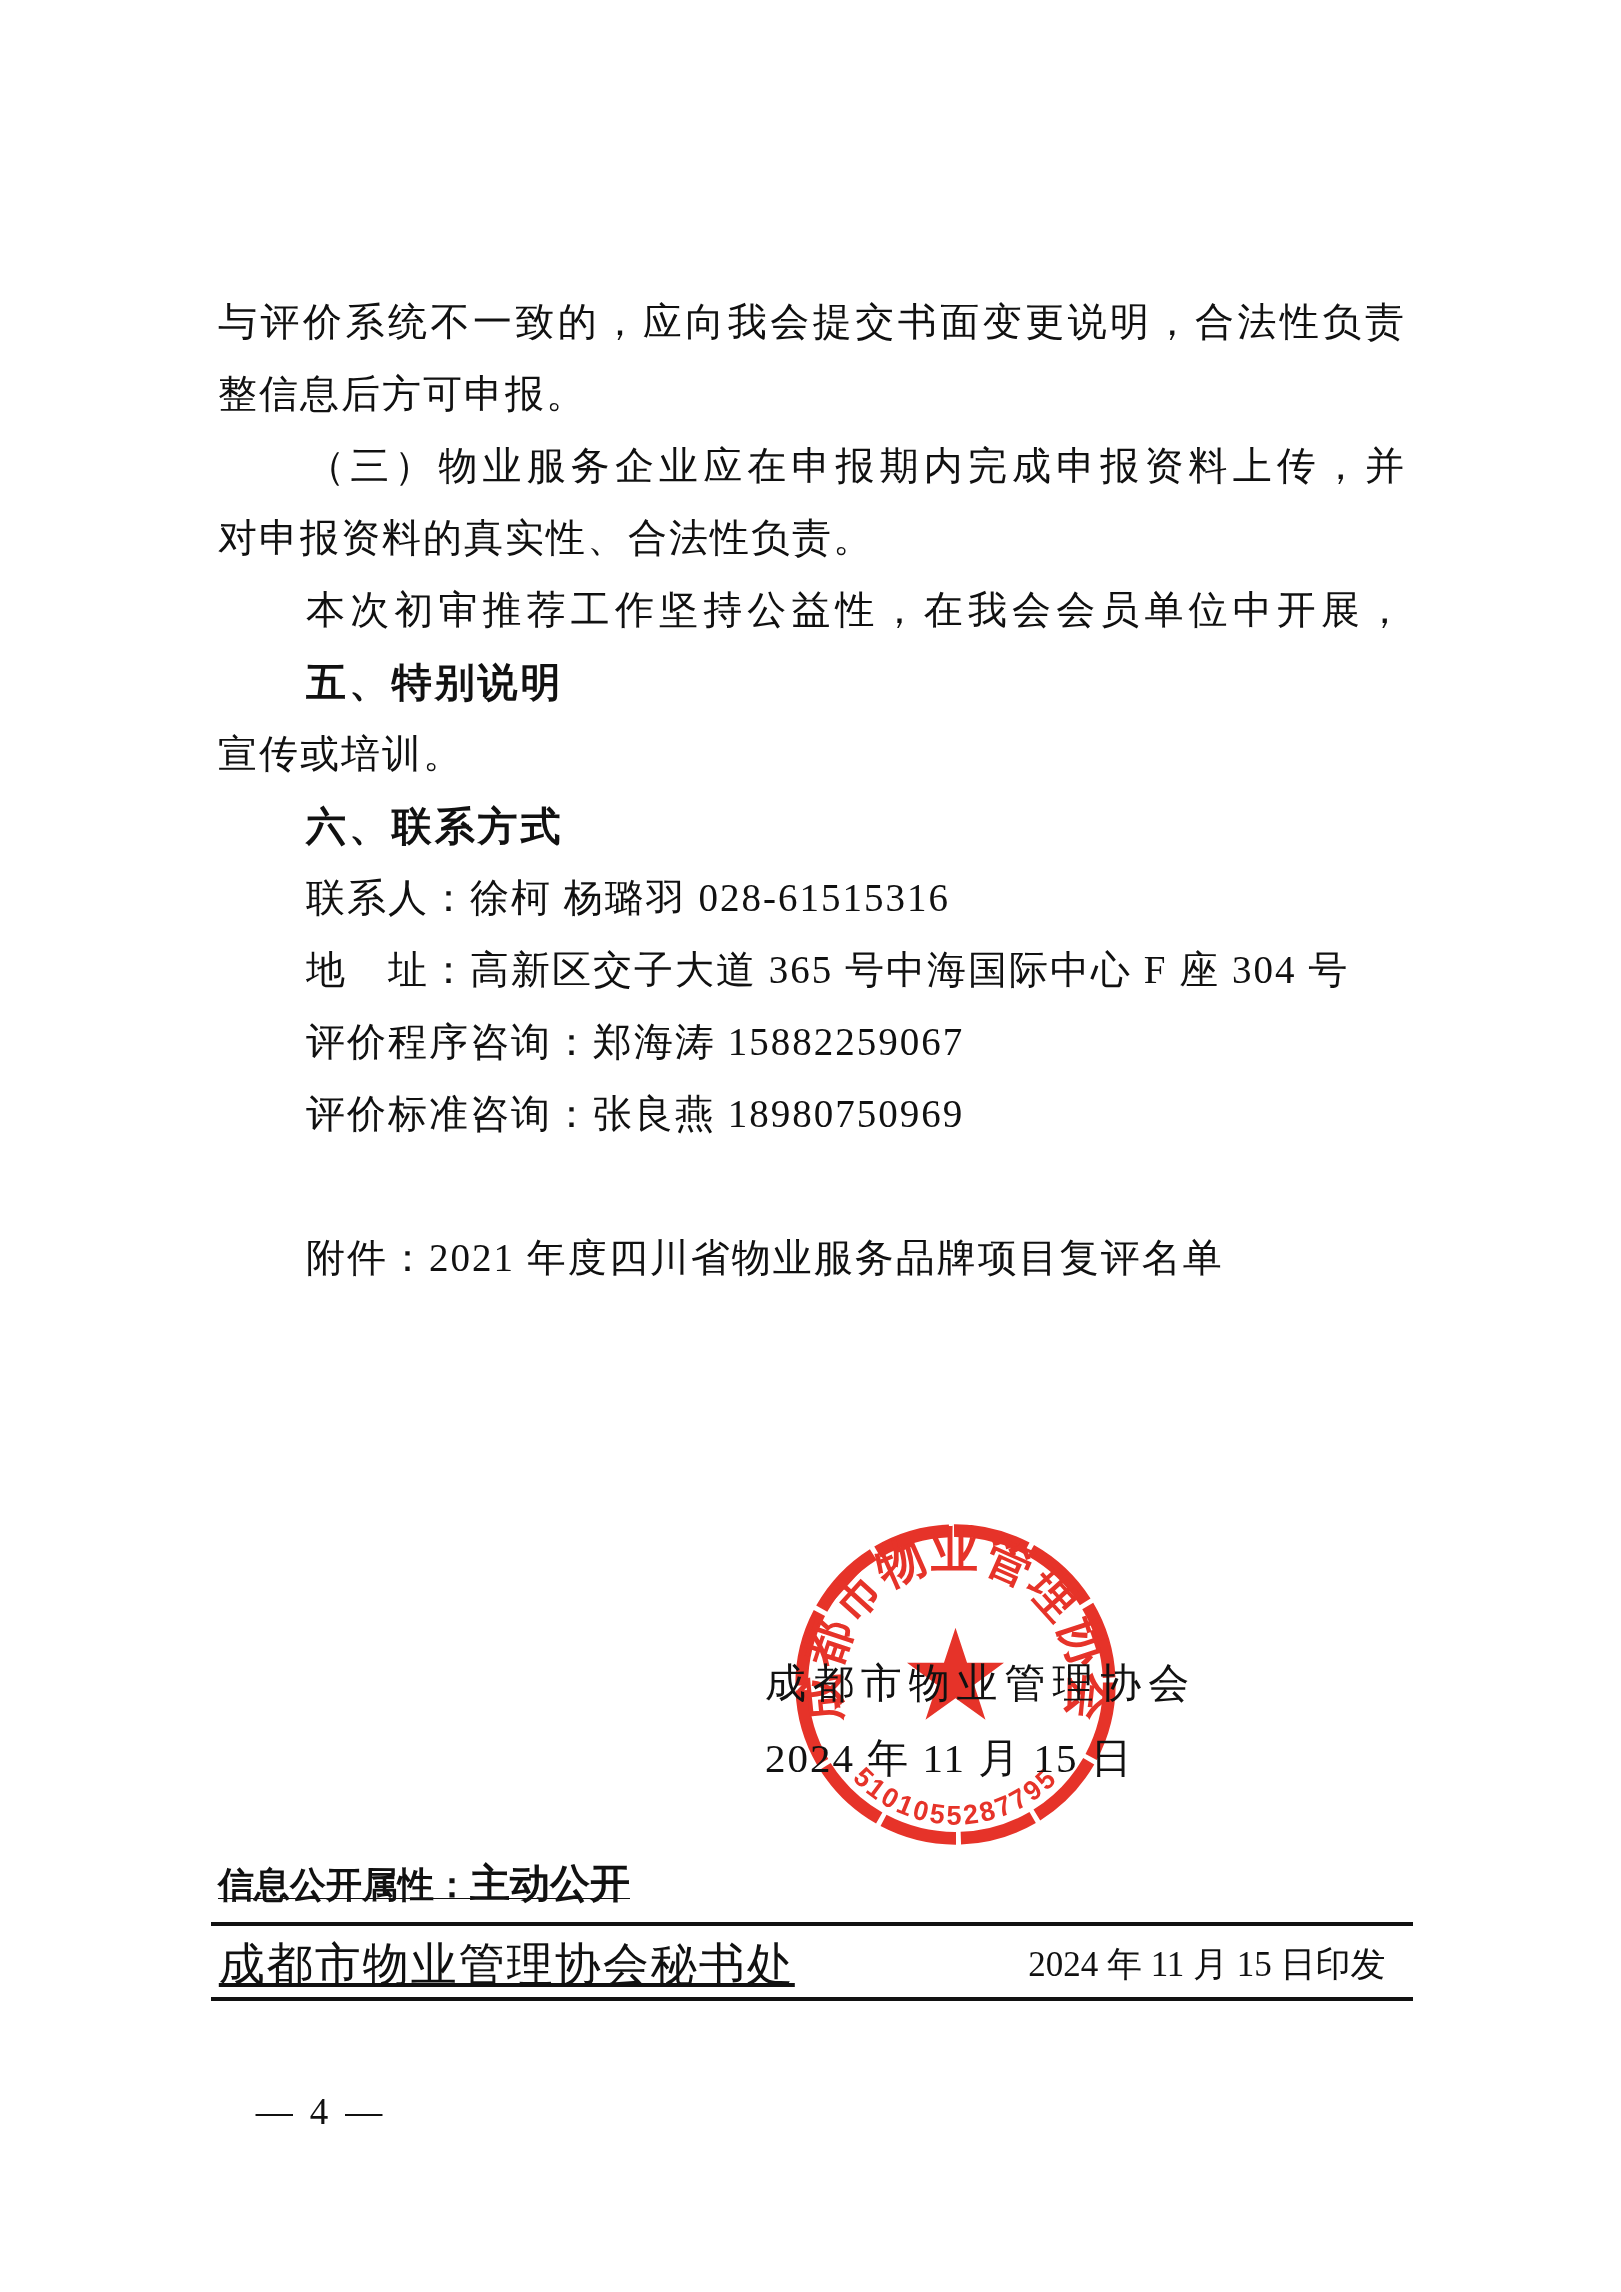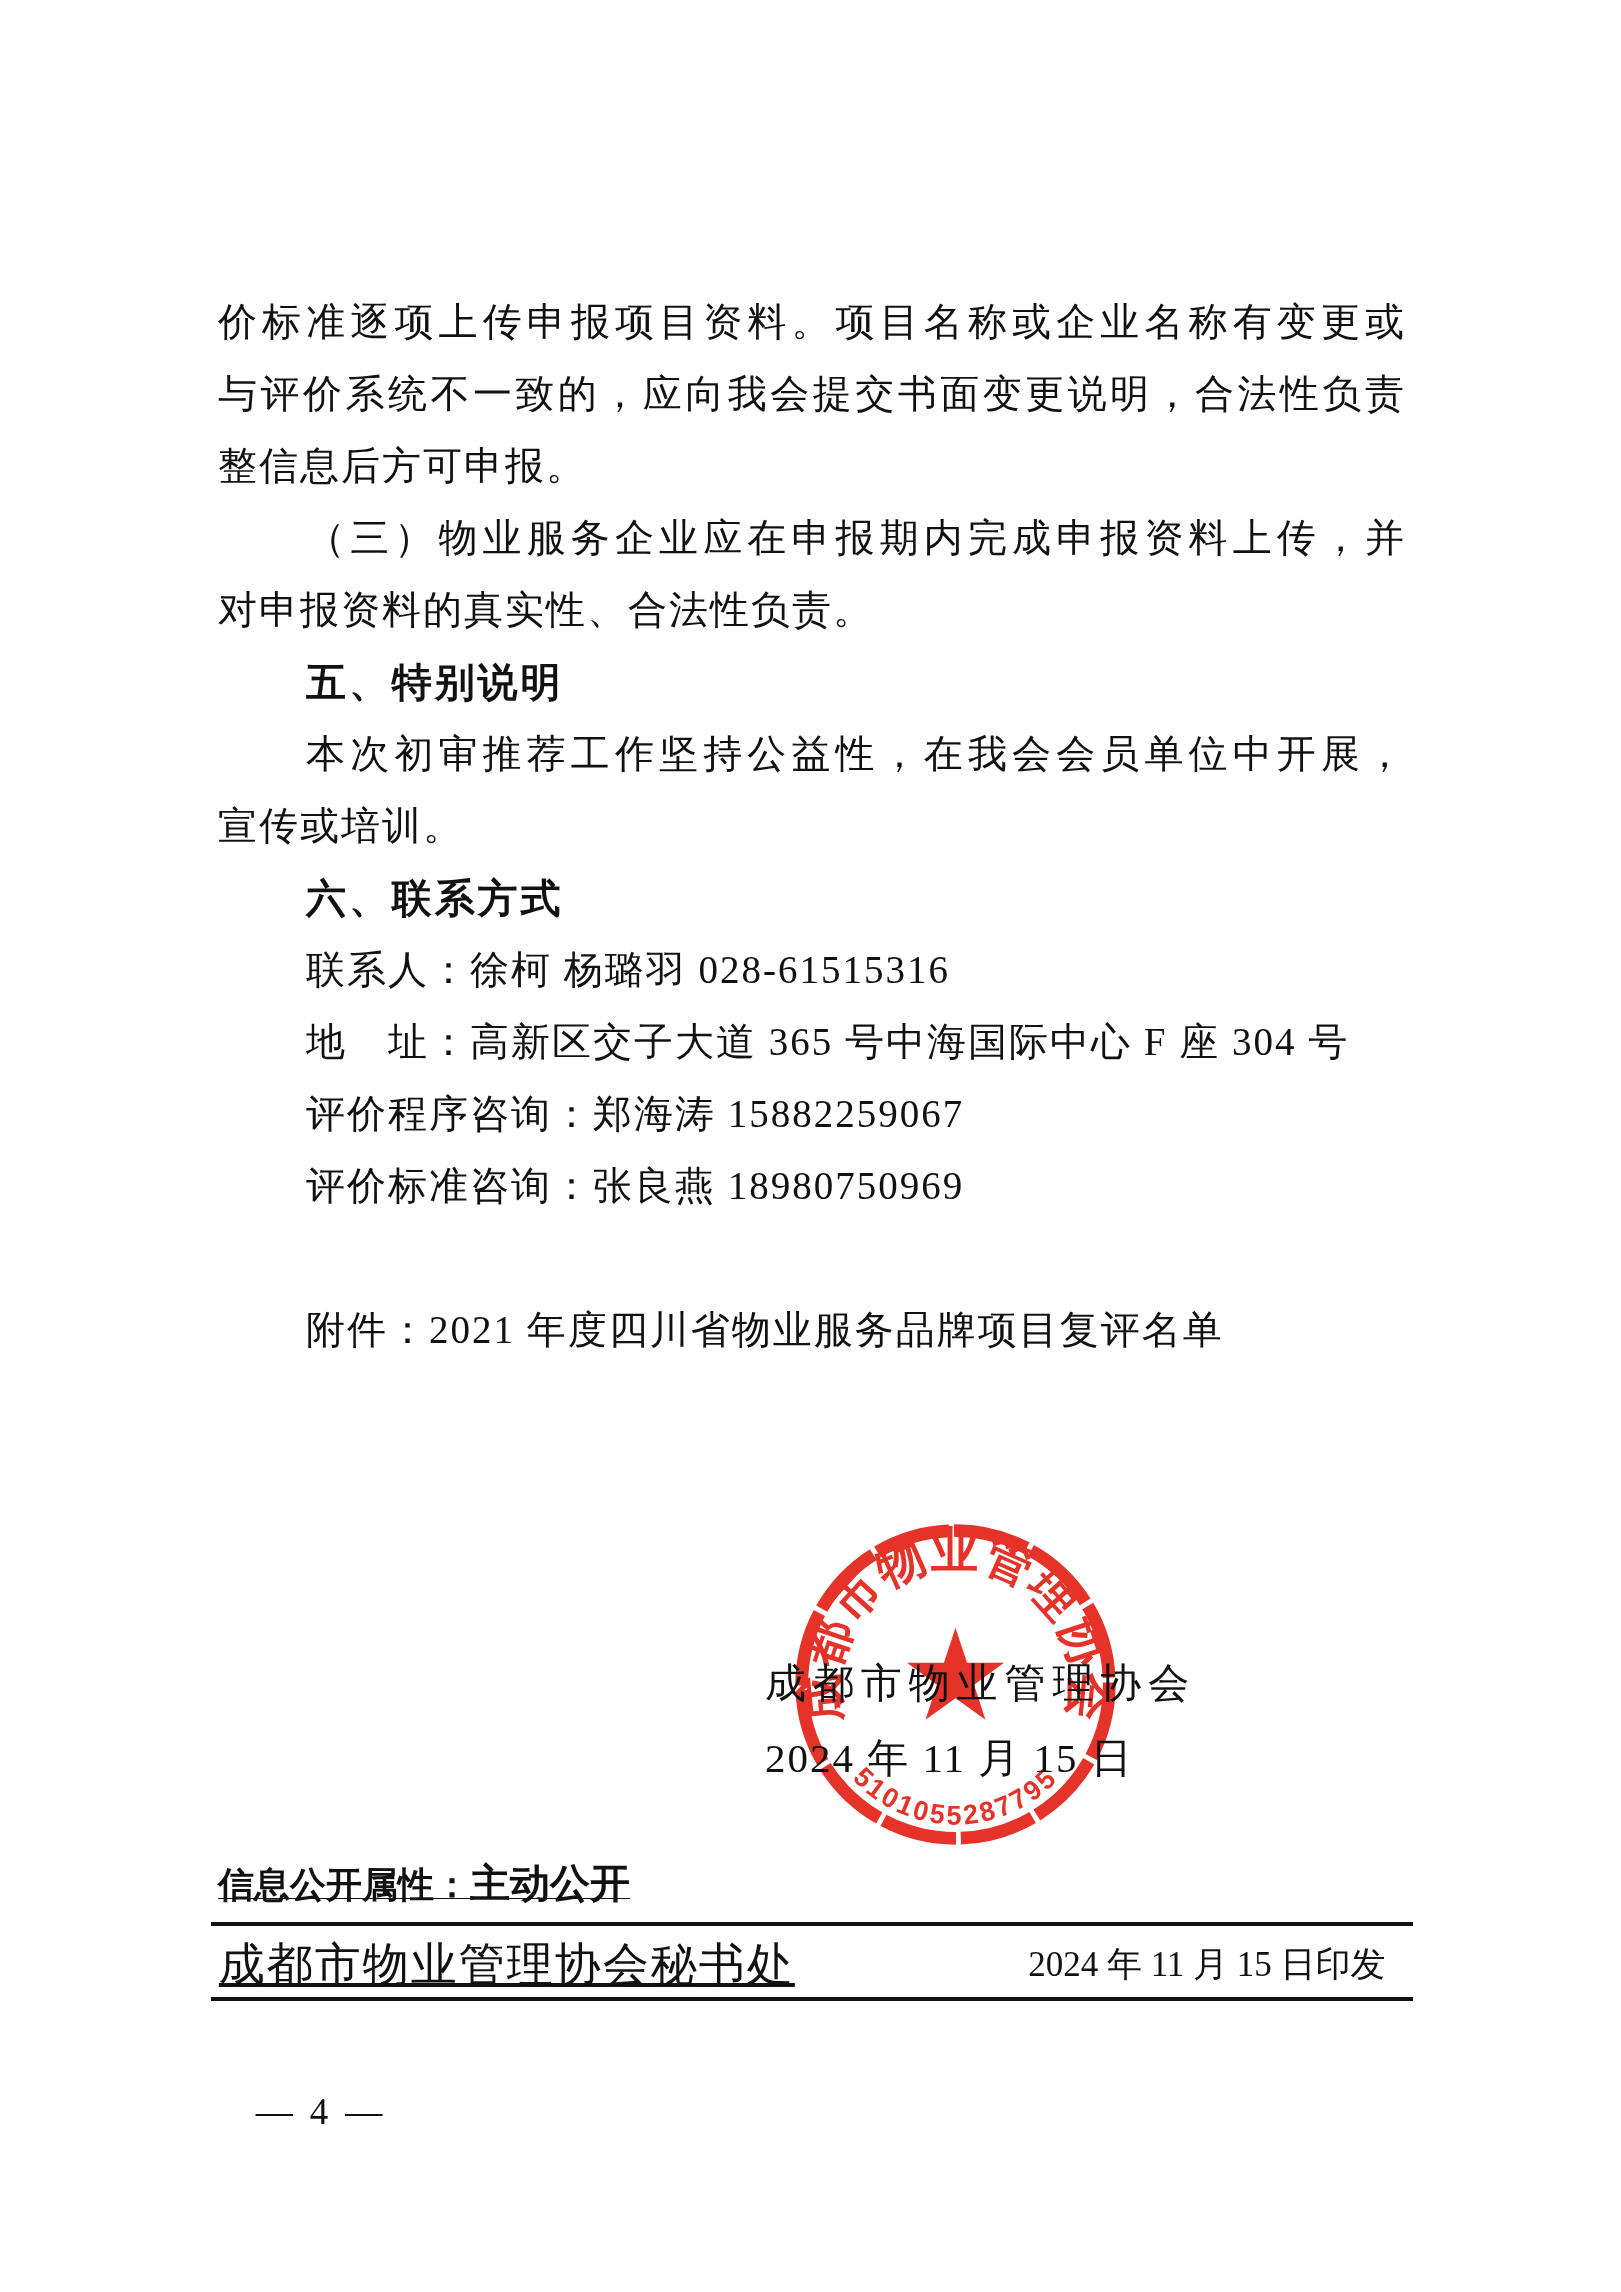--- a/index.html
+++ b/index.html
@@ -143,27 +143,26 @@
     font-size: 37px;
     letter-spacing: 3.9px;
   }
 </style>
 </head>
 <body>
 
 <div class="page">
 
   <div class="bodytext">
-    <div class="ln full">价标准逐项上传申报项目资料。项目名称或企业名称有变更或</div>
     <div class="ln full">与评价系统不一致的，应向我会提交书面变更说明，合法性负责</div>
     <div class="ln">整信息后方可申报。</div>
     <div class="ln full indent">（三）物业服务企业应在申报期内完成申报资料上传，并</div>
     <div class="ln">对申报资料的真实性、合法性负责。</div>
+    <div class="ln full indent">本次初审推荐工作坚持公益性，在我会会员单位中开展，</div>
     <div class="ln hd indent">五、特别说明</div>
-    <div class="ln full indent">本次初审推荐工作坚持公益性，在我会会员单位中开展，</div>
     <div class="ln">宣传或培训。</div>
     <div class="ln hd indent">六、联系方式</div>
     <div class="ln indent">联系人：徐柯 杨璐羽 028-61515316</div>
     <div class="ln indent">地　址：高新区交子大道 365 号中海国际中心 F 座 304 号</div>
     <div class="ln indent">评价程序咨询：郑海涛 15882259067</div>
     <div class="ln indent">评价标准咨询：张良燕 18980750969</div>
     <div class="ln"></div>
     <div class="ln indent">附件：2021 年度四川省物业服务品牌项目复评名单</div>
   </div>
 

